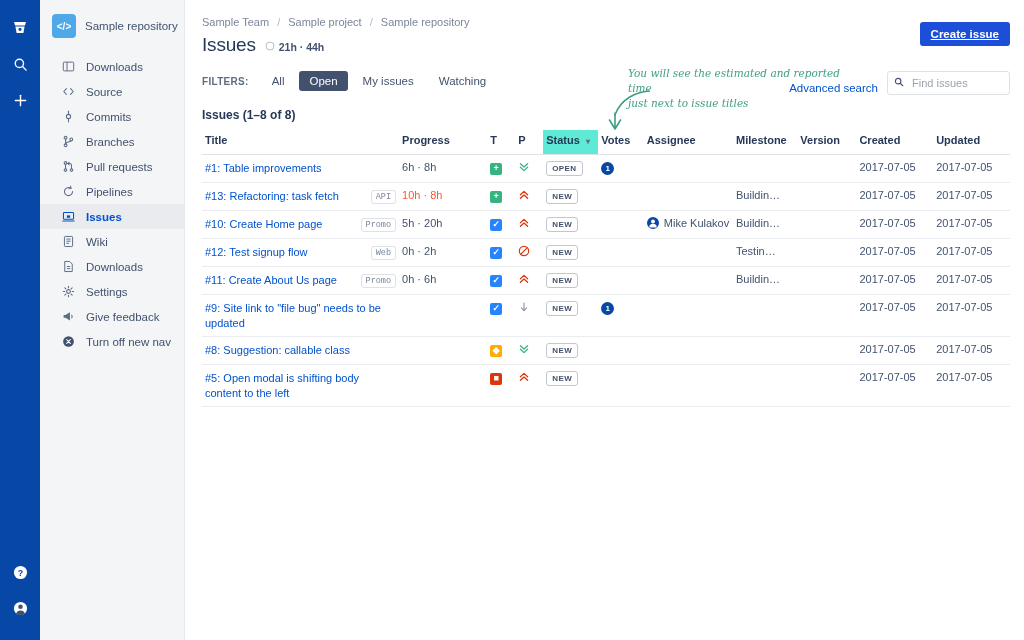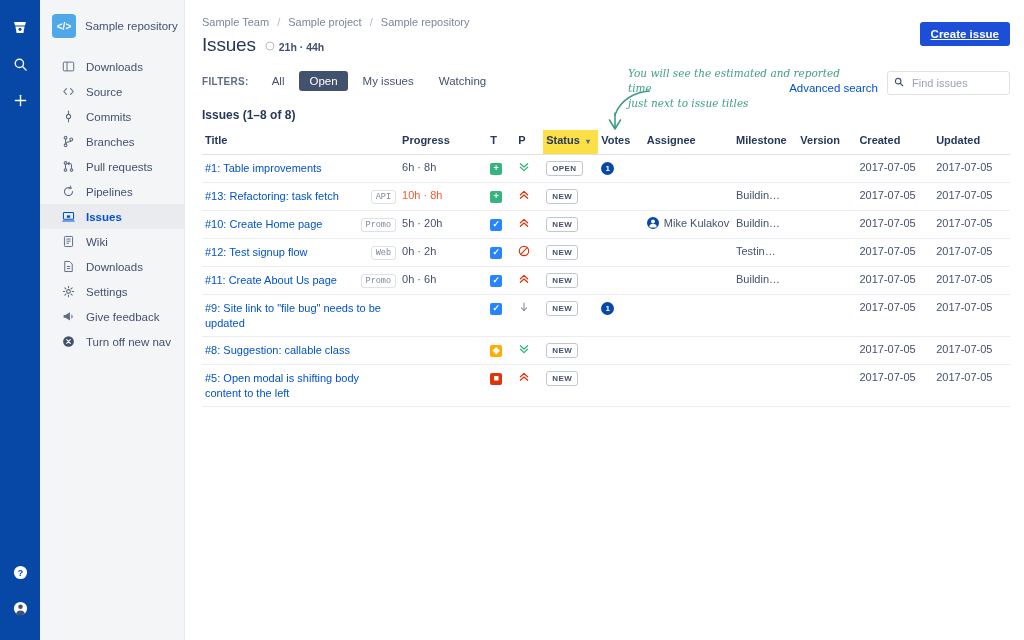--- a/index.html
+++ b/index.html
@@ -107,21 +107,21 @@
 
   .list-title { font-size:12px; font-weight:bold; color:#253858; margin-bottom:8px; }
 
   
   table { width:100%; border-collapse:collapse; table-layout:fixed; }
   thead th {
     font-size:11px; font-weight:bold; color:#253858; text-align:left;
     padding:4px 3px 8px 3px; border-bottom:1px solid #dfe1e6;
     white-space:nowrap;
   }
-  thead th.sorted { background:#fde047; }
+  thead th.sorted { background:#5eead4; }
   tbody td {
     font-size:11px; color:#42526e; padding:6px 3px;
     border-bottom:1px solid #ebecf0; vertical-align:top;
   }
   .issue-link { color:#0052cc; text-decoration:none; cursor:pointer; font-size:11px; }
   .title-cell { display:flex; align-items:flex-start; gap:6px; }
   .title-text { flex:1; line-height:1.32; }
   .tag {
     display:inline-block; border:1px solid #dfe1e6; border-radius:3px;
     font-size:8.5px; color:#7a869a; padding:1px 4px; background:#fff;

